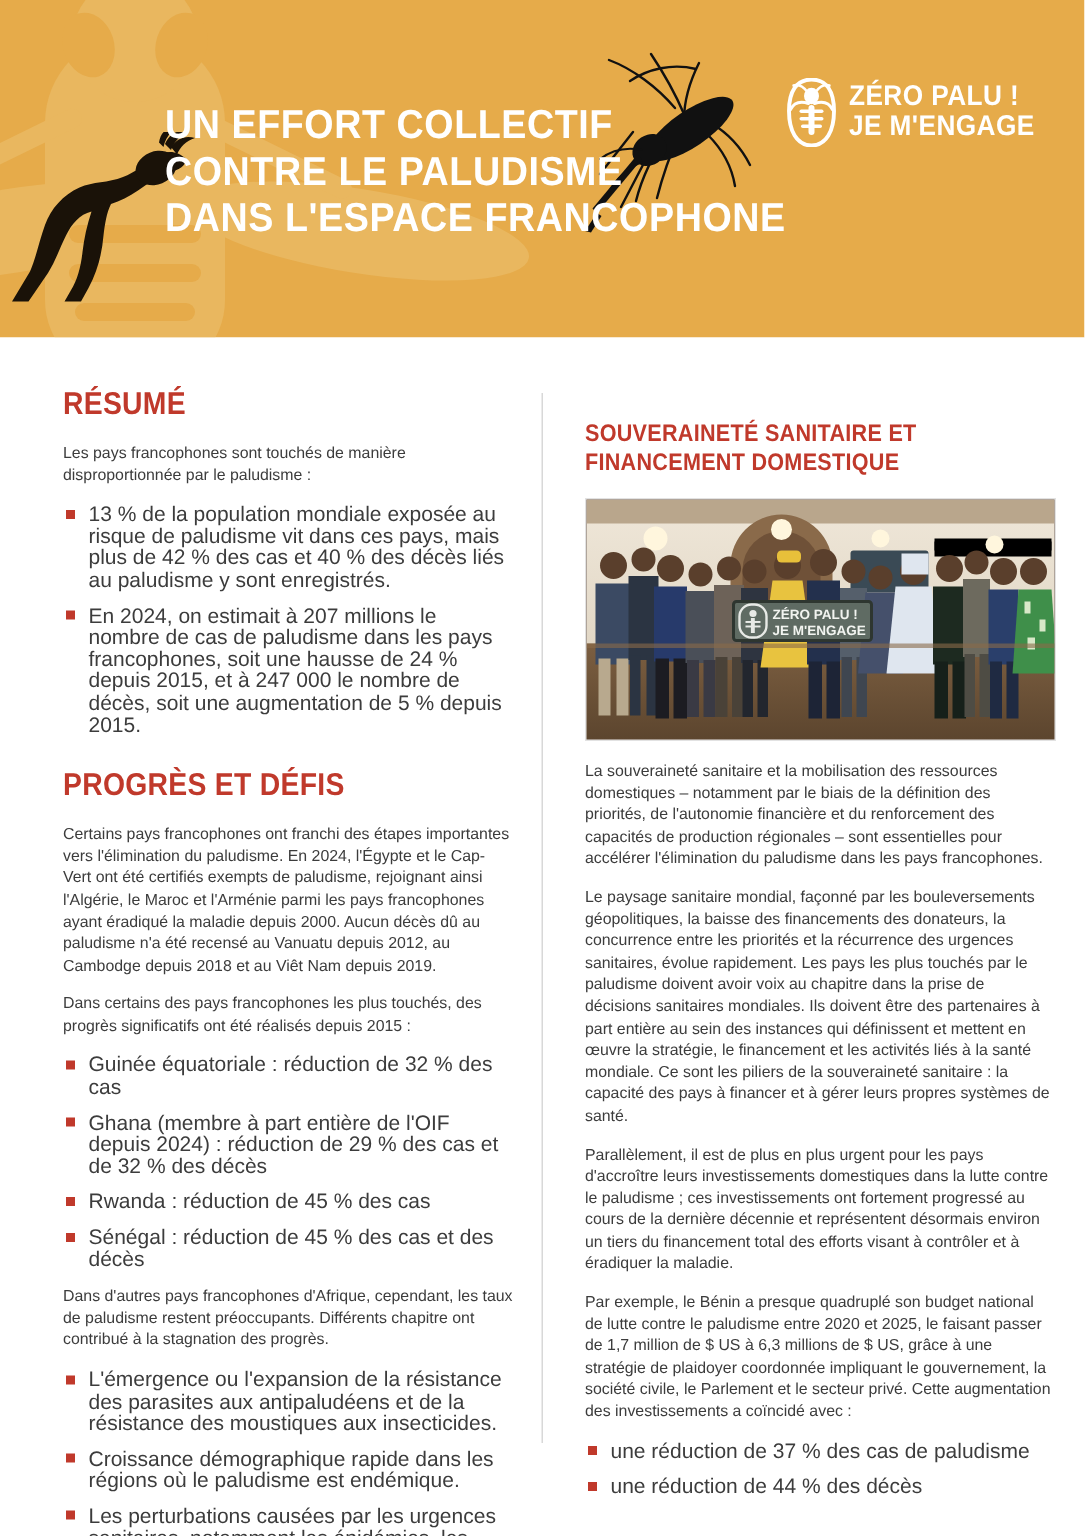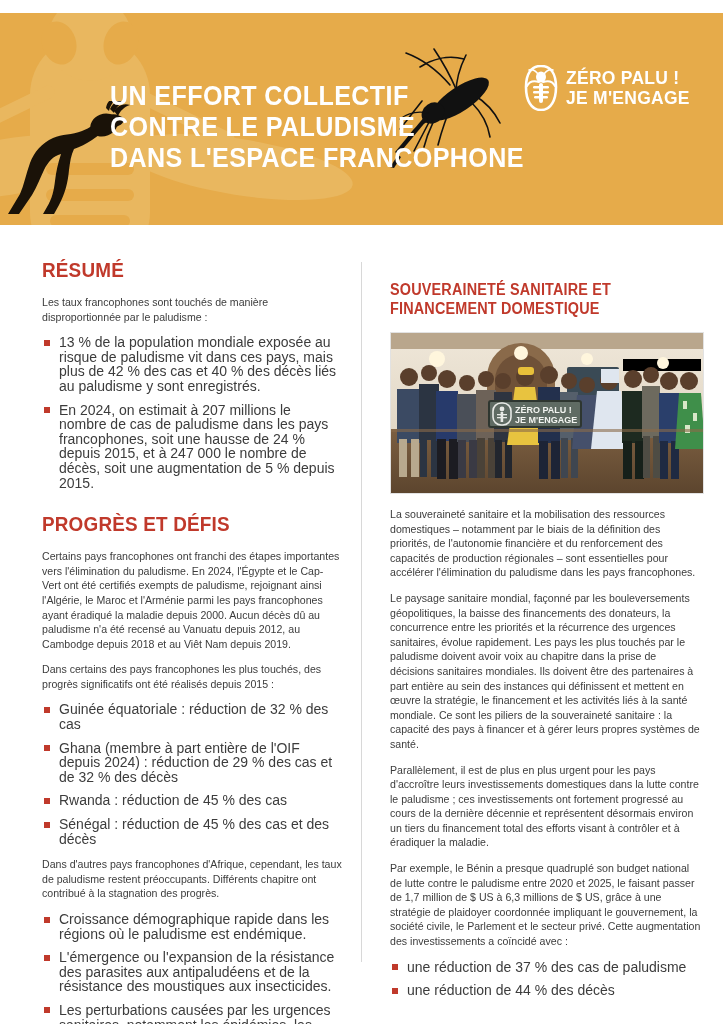--- a/index.html
+++ b/index.html
@@ -5,21 +5,21 @@
 <style>
   html,body{margin:0;padding:0;background:#ffffff;}
   body{
     width:723px;height:1024px;overflow:hidden;position:relative;
     font-family:"Liberation Sans","DejaVu Sans",sans-serif;
     color:#3c3c3c;-webkit-font-smoothing:antialiased;
   }
 
   
   .header{
-    position:absolute;left:0;top:13px;width:723px;height:225px;
+    position:absolute;left:0;top:0;width:723px;height:225px;
     background:#e6ab4a;overflow:hidden;
   }
   .wm{position:absolute;opacity:1;}
   
   .wm-body{
     left:30px;top:22px;width:120px;height:230px;
     background:#e9b75f;border-radius:60px 60px 52px 52px;
   }
   .wm-head{
     left:48px;top:-14px;width:84px;height:84px;
@@ -186,21 +186,21 @@
   </div>
 </div>
 
 <div class="sheet"></div>
 <div class="divider"></div>
 
 <div class="col col-left">
 
   <h2>RÉSUMÉ</h2>
 
-  <p>Les taux francophones sont touchés de manière disproportionnée par le paludisme :</p>
+  <p>Les pays francophones sont touchés de manière disproportionnée par le paludisme :</p>
 
   <ul>
     <li>13 % de la population mondiale exposée au risque de paludisme vit dans ces pays, mais plus de 42 % des cas et 40 % des décès liés au paludisme y sont enregistrés.</li>
     <li>En 2024, on estimait à 207 millions le nombre de cas de paludisme dans les pays francophones, soit une hausse de 24 % depuis 2015, et à 247 000 le nombre de décès, soit une augmentation de 5 % depuis 2015.</li>
   </ul>
 
   <h2 style="margin-top:22px;">PROGRÈS ET DÉFIS</h2>
 
   <p>Certains pays francophones ont franchi des étapes importantes vers l'élimination du paludisme. En 2024, l'Égypte et le Cap-Vert ont été certifiés exempts de paludisme, rejoignant ainsi l'Algérie, le Maroc et l'Arménie parmi les pays francophones ayant éradiqué la maladie depuis 2000. Aucun décès dû au paludisme n'a été recensé au Vanuatu depuis 2012, au Cambodge depuis 2018 et au Viêt Nam depuis 2019.</p>
   <p>Dans certains des pays francophones les plus touchés, des progrès significatifs ont été réalisés depuis 2015 :</p>
@@ -208,22 +208,22 @@
   <ul>
     <li>Guinée équatoriale : réduction de 32 % des cas</li>
     <li>Ghana (membre à part entière de l'OIF depuis 2024) : réduction de 29 % des cas et de 32 % des décès</li>
     <li>Rwanda : réduction de 45 % des cas</li>
     <li>Sénégal : réduction de 45 % des cas et des décès</li>
   </ul>
 
   <p>Dans d'autres pays francophones d'Afrique, cependant, les taux de paludisme restent préoccupants. Différents chapitre ont contribué à la stagnation des progrès.</p>
 
   <ul>
+    <li>L'émergence ou l'expansion de la résistance des parasites aux antipaludéens et de la résistance des moustiques aux insecticides.</li>
     <li>Croissance démographique rapide dans les régions où le paludisme est endémique.</li>
-    <li>L'émergence ou l'expansion de la résistance des parasites aux antipaludéens et de la résistance des moustiques aux insecticides.</li>
     <li>Les perturbations causées par les urgences sanitaires, notamment les épidémies, les pandémies, les crises humanitaires et les catastrophes naturelles.</li>
     <li style="margin-bottom:4px;">L'accès insuffisant des impliquant vulnérables</li>
     <li class="cont">à la prévention et au traitement.</li>
   </ul>
 </div>
 
 <div class="col col-right">
 
   <h2 class="small">
     <span>SOUVERAINETÉ SANITAIRE ET</span><br>

